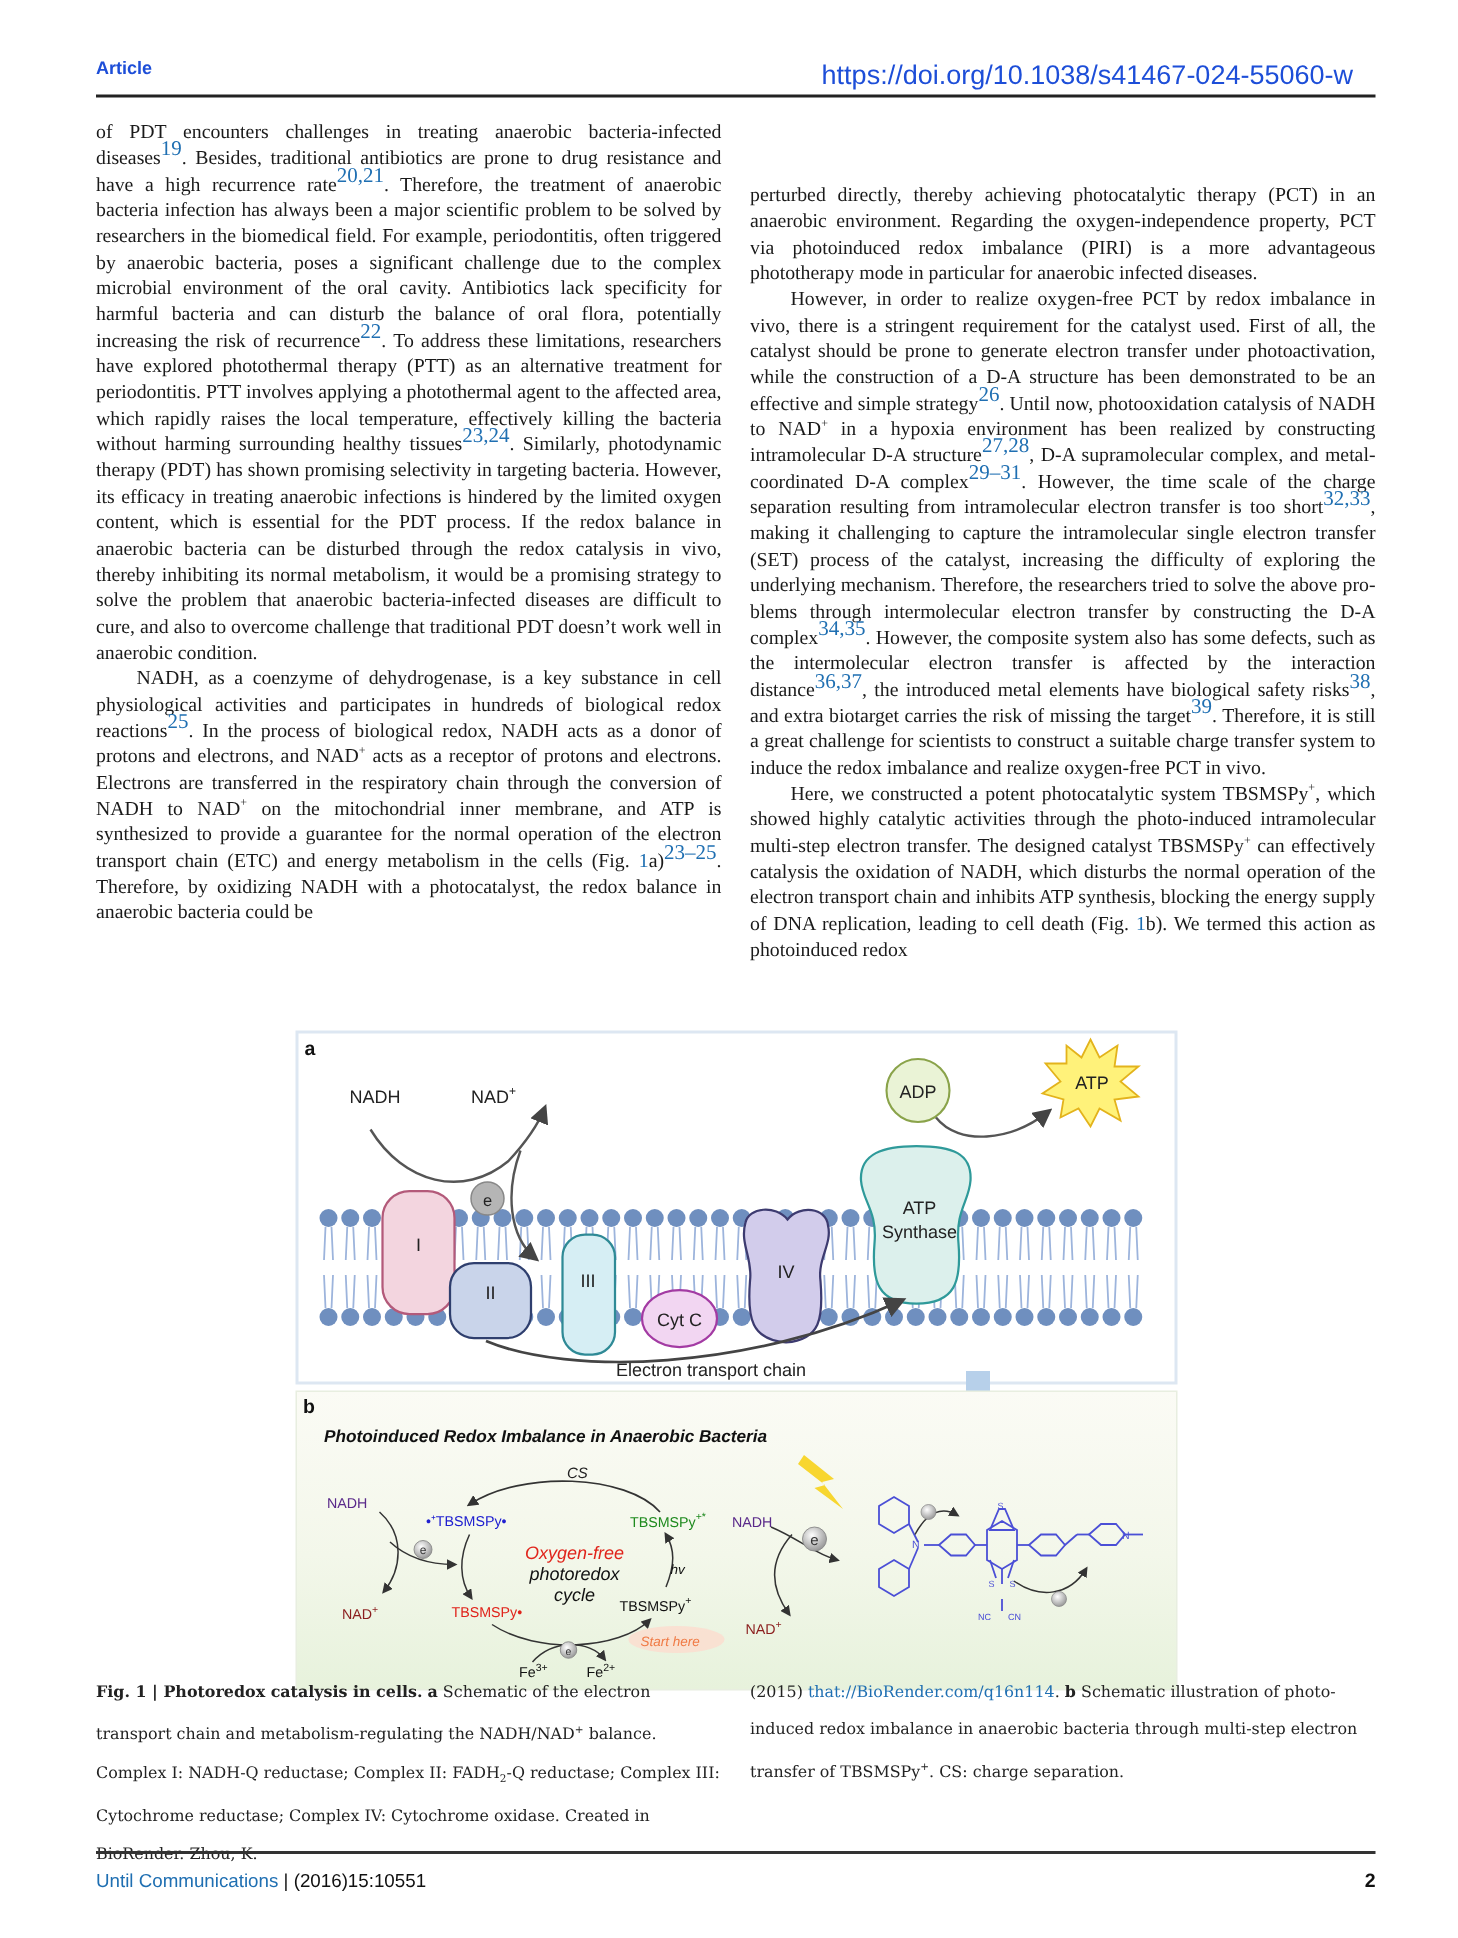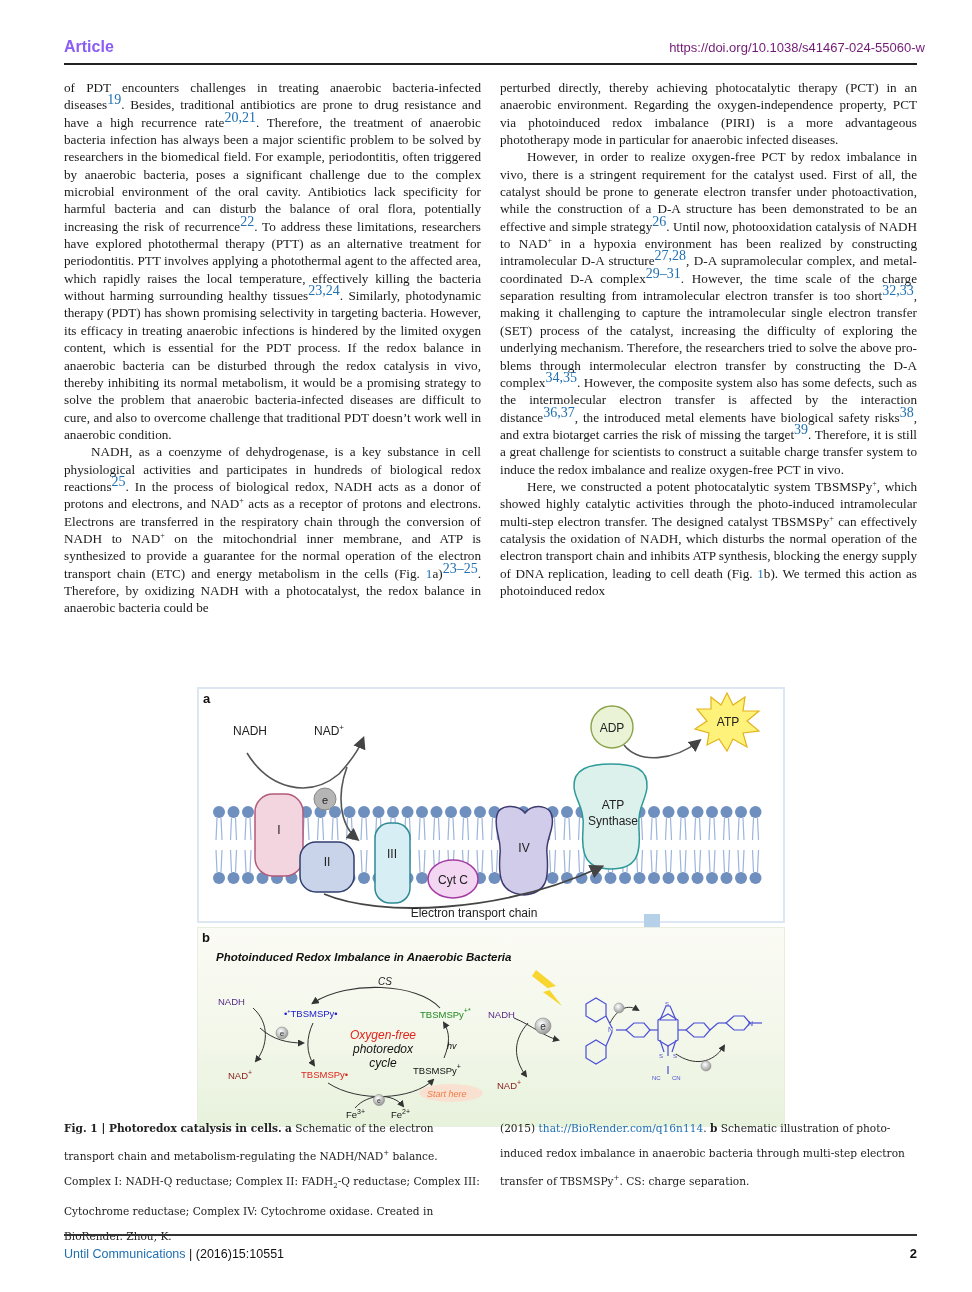--- a/index.html
+++ b/index.html
@@ -1,25 +1,25 @@
 <!DOCTYPE html>
 <html><head>
 <meta charset="utf-8">
 <style>
   * { box-sizing: border-box; margin: 0; padding: 0; }
   html, body { width: 972px; height: 1292px; background: #ffffff; overflow: hidden; }
   body { position: relative; font-family: "Liberation Serif", "DejaVu Serif", serif; color: #1a1a1a; }
 
-  .hdr-title { position: absolute; left: 64px; top: 38px; font-family: "Liberation Sans", sans-serif; font-weight: bold; font-size: 16px; color: #8b5cf6; }
-  .hdr-doi { position: absolute; right: 47px; top: 40px; font-family: "Liberation Sans", sans-serif; font-size: 13px; color: #701a75; text-decoration: none; }
+  .hdr-title { position: absolute; left: 64px; top: 38px; font-family: "Liberation Sans", sans-serif; font-weight: bold; font-size: 12px; color: #1d4ed8; }
+  .hdr-doi { position: absolute; right: 70px; top: 40px; font-family: "Liberation Sans", sans-serif; font-size: 18px; color: #1d4ed8; text-decoration: none; }
   .hdr-rule { position: absolute; left: 64px; top: 63px; width: 853px; height: 2px; background: #222; }
 
   .col { position: absolute; top: 79px; width: 417px; font-size: 13.2px; line-height: 17.35px; text-align: justify; hyphens: manual; }
   .col.left { left: 64px; }
-  .col.right { left: 500px; }
+  .col.right { left: 500px; margin-top: 42px; }
   .col p { margin: 0; }
   .col p.indent { text-indent: 27px; }
   sup.ref { color: #1f6fb2; font-size: 14px; line-height: 0; vertical-align: super; }
   sup.plain { font-size: 8px; line-height: 0; vertical-align: super; }
   a.figref { color: #1f6fb2; text-decoration: none; }
 
   
   .figure { position: absolute; left: 197px; top: 687px; width: 588px; height: 442px; }
   .panel-a { position: absolute; left: 0; top: 0; width: 588px; height: 236px; border: 2px solid #dde7f2; background: #fff; }
   .panel-b { position: absolute; left: 0; top: 240px; width: 588px; height: 200px; border: 1px solid #e8eee0;

